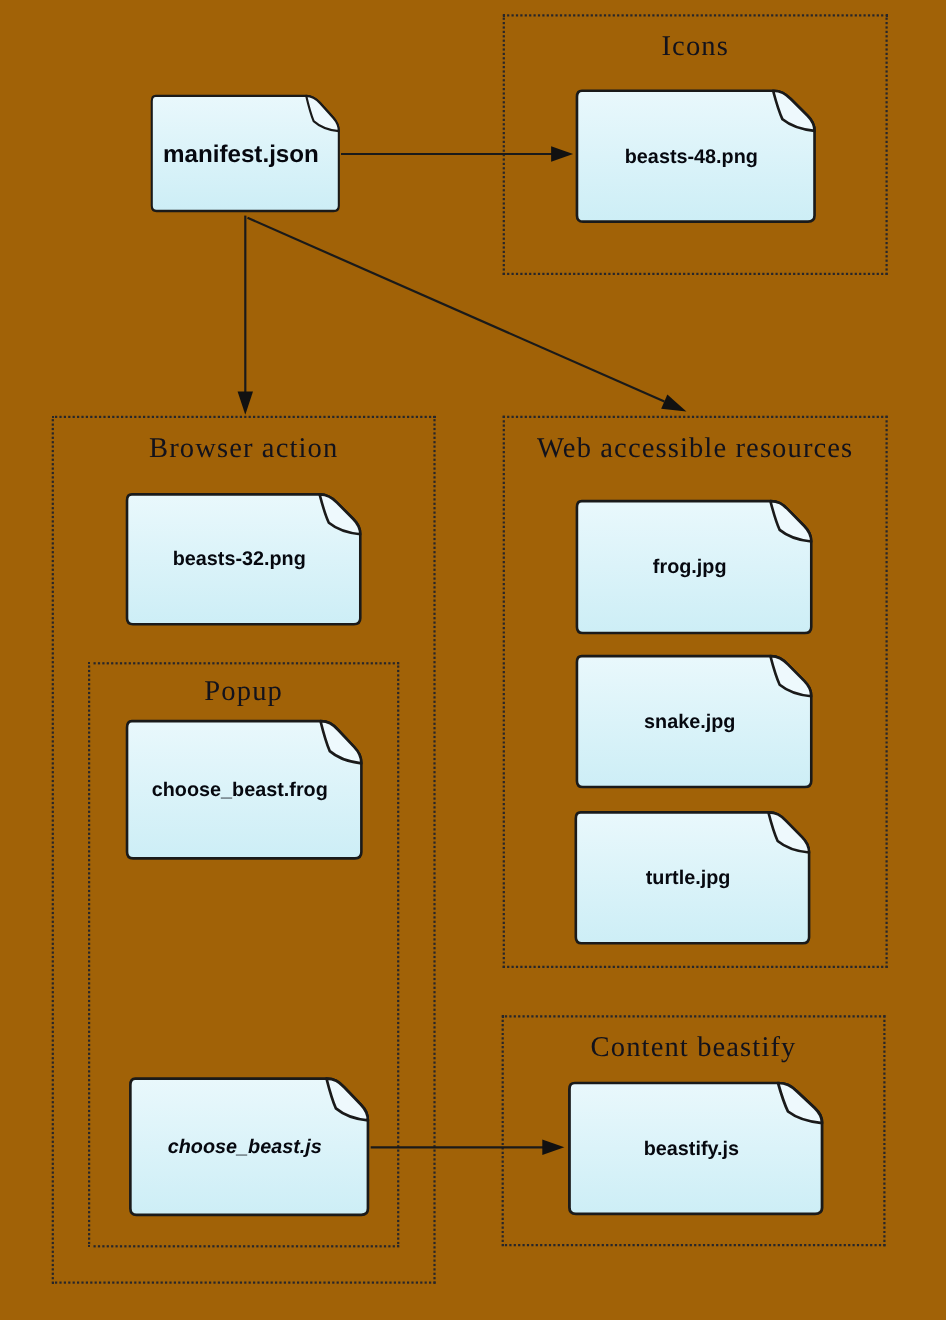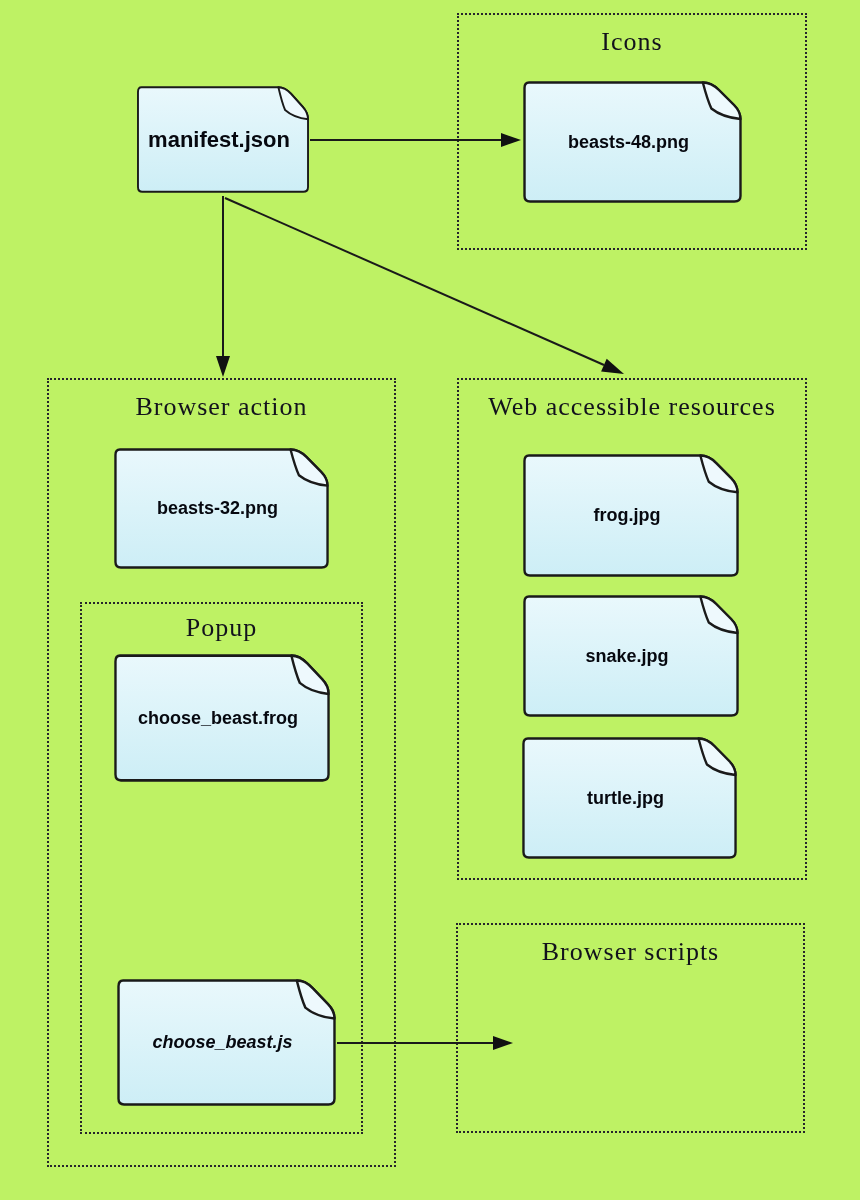--- a/index.html
+++ b/index.html
@@ -1,20 +1,20 @@
 <!DOCTYPE html>
 <html><head>
 <meta charset="utf-8">
 <style>
   html, body { margin: 0; padding: 0; background: #ffffff; }
   #canvas {
     position: relative;
     width: 860px;
     height: 1200px;
-    background: #bef264;
+    background: #a16207;
     font-family: "Liberation Sans", sans-serif;
     overflow: hidden;
   }
   .group {
     position: absolute;
     border: 2px dotted #26262b;
     box-sizing: border-box;
     background: transparent;
     z-index: 1;
   }
@@ -134,21 +134,28 @@
     <div class="file" style="left:63px; top:214px; width:218px; height:124px;">
       <svg class="file-shape" viewBox="0 0 220 124" preserveAspectRatio="none">
         <path class="doc-body" d="M 7 2.5 L 180 2.5 C 187 2.5 191 5 196 10 L 211 25 C 215.5 29.5 217.5 33 217.5 40 L 217.5 116 C 217.5 120 215 121.5 211.5 121.5 L 8 121.5 C 4.5 121.5 2.5 119.5 2.5 116 L 2.5 8 C 2.5 4.5 4 2.5 7 2.5 Z"></path>
         <path class="doc-fold" d="M 180 2.5 C 187 2.5 191 5 196 10 L 211 25 C 215.5 29.5 217.5 33 217.5 39 C 207 38 196.5 35 188.5 28.5 C 185 21 182.5 12 180 2.5 Z"></path>
       </svg>
       <span class="file-label">snake.jpg</span>
     </div>
   </div>
 
   <div class="group" style="left:456px; top:923px; width:349px; height:210px;">
-    <span class="group-title">Browser scripts</span>
+    <span class="group-title">Content beastify</span>
+    <div class="file" style="left:57px; top:57px; width:235px; height:124px;">
+      <svg class="file-shape" viewBox="0 0 220 124" preserveAspectRatio="none">
+        <path class="doc-body" d="M 7 2.5 L 180 2.5 C 187 2.5 191 5 196 10 L 211 25 C 215.5 29.5 217.5 33 217.5 40 L 217.5 116 C 217.5 120 215 121.5 211.5 121.5 L 8 121.5 C 4.5 121.5 2.5 119.5 2.5 116 L 2.5 8 C 2.5 4.5 4 2.5 7 2.5 Z"></path>
+        <path class="doc-fold" d="M 180 2.5 C 187 2.5 191 5 196 10 L 211 25 C 215.5 29.5 217.5 33 217.5 39 C 207 38 196.5 35 188.5 28.5 C 185 21 182.5 12 180 2.5 Z"></path>
+      </svg>
+      <span class="file-label">beastify.js</span>
+    </div>
   </div>
 
   <div class="file" style="left:136px; top:85px; width:174px; height:109px;">
     <svg class="file-shape" viewBox="0 0 220 124" preserveAspectRatio="none">
       <path class="doc-body" d="M 7 2.5 L 180 2.5 C 187 2.5 191 5 196 10 L 211 25 C 215.5 29.5 217.5 33 217.5 40 L 217.5 116 C 217.5 120 215 121.5 211.5 121.5 L 8 121.5 C 4.5 121.5 2.5 119.5 2.5 116 L 2.5 8 C 2.5 4.5 4 2.5 7 2.5 Z"></path>
       <path class="doc-fold" d="M 180 2.5 C 187 2.5 191 5 196 10 L 211 25 C 215.5 29.5 217.5 33 217.5 39 C 207 38 196.5 35 188.5 28.5 C 185 21 182.5 12 180 2.5 Z"></path>
     </svg>
     <span class="file-label" style="font-size:22px;">manifest.json</span>
   </div>
 

